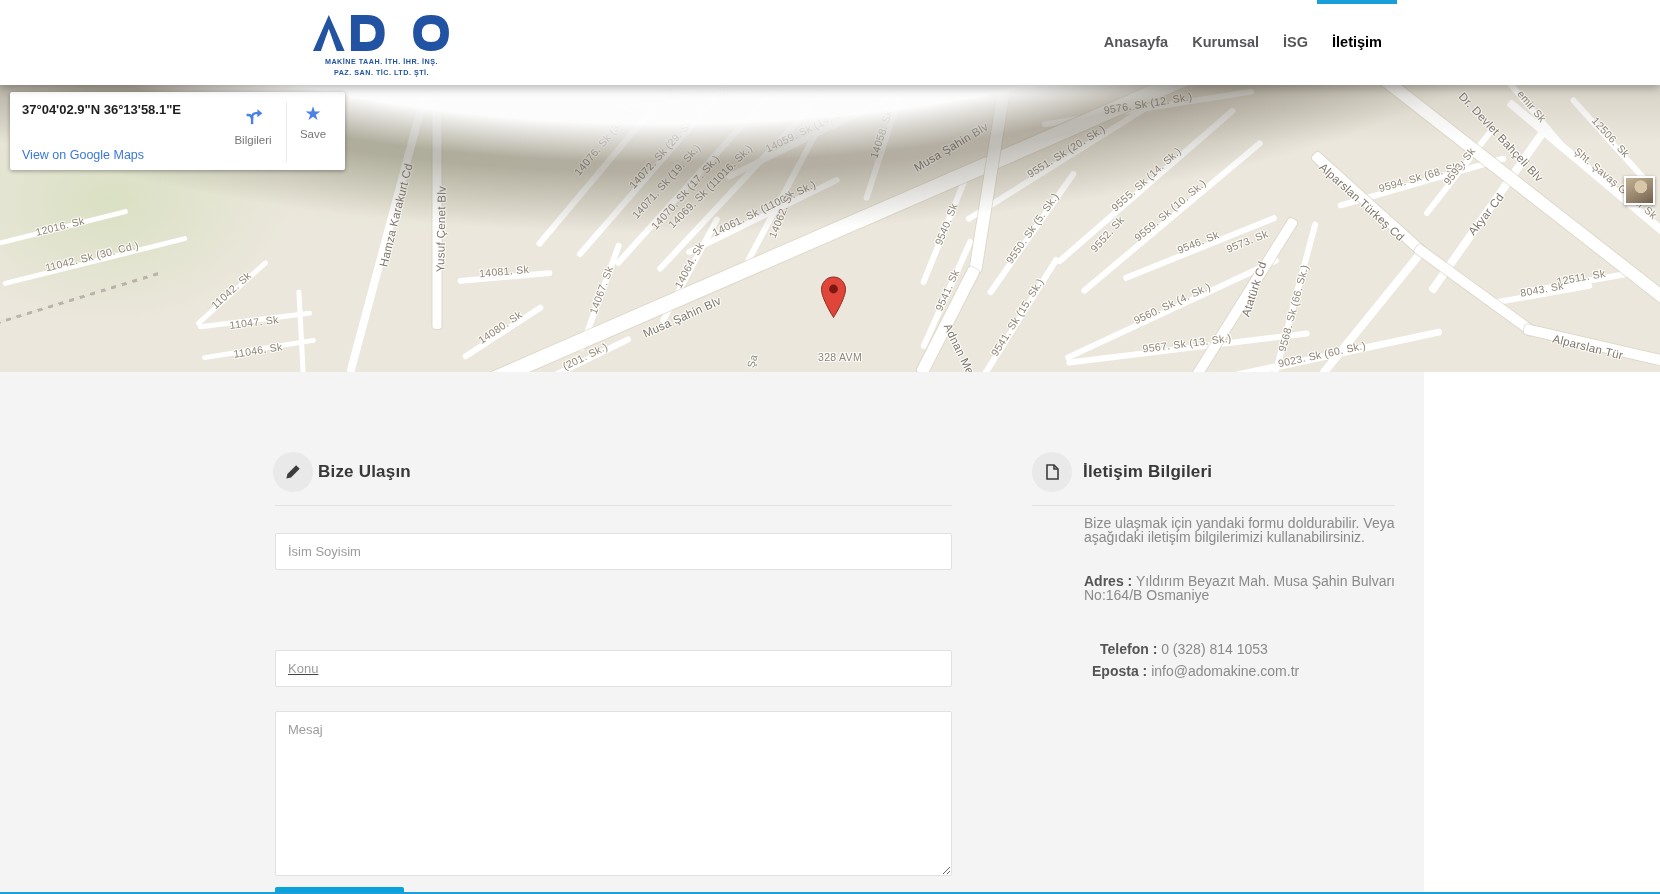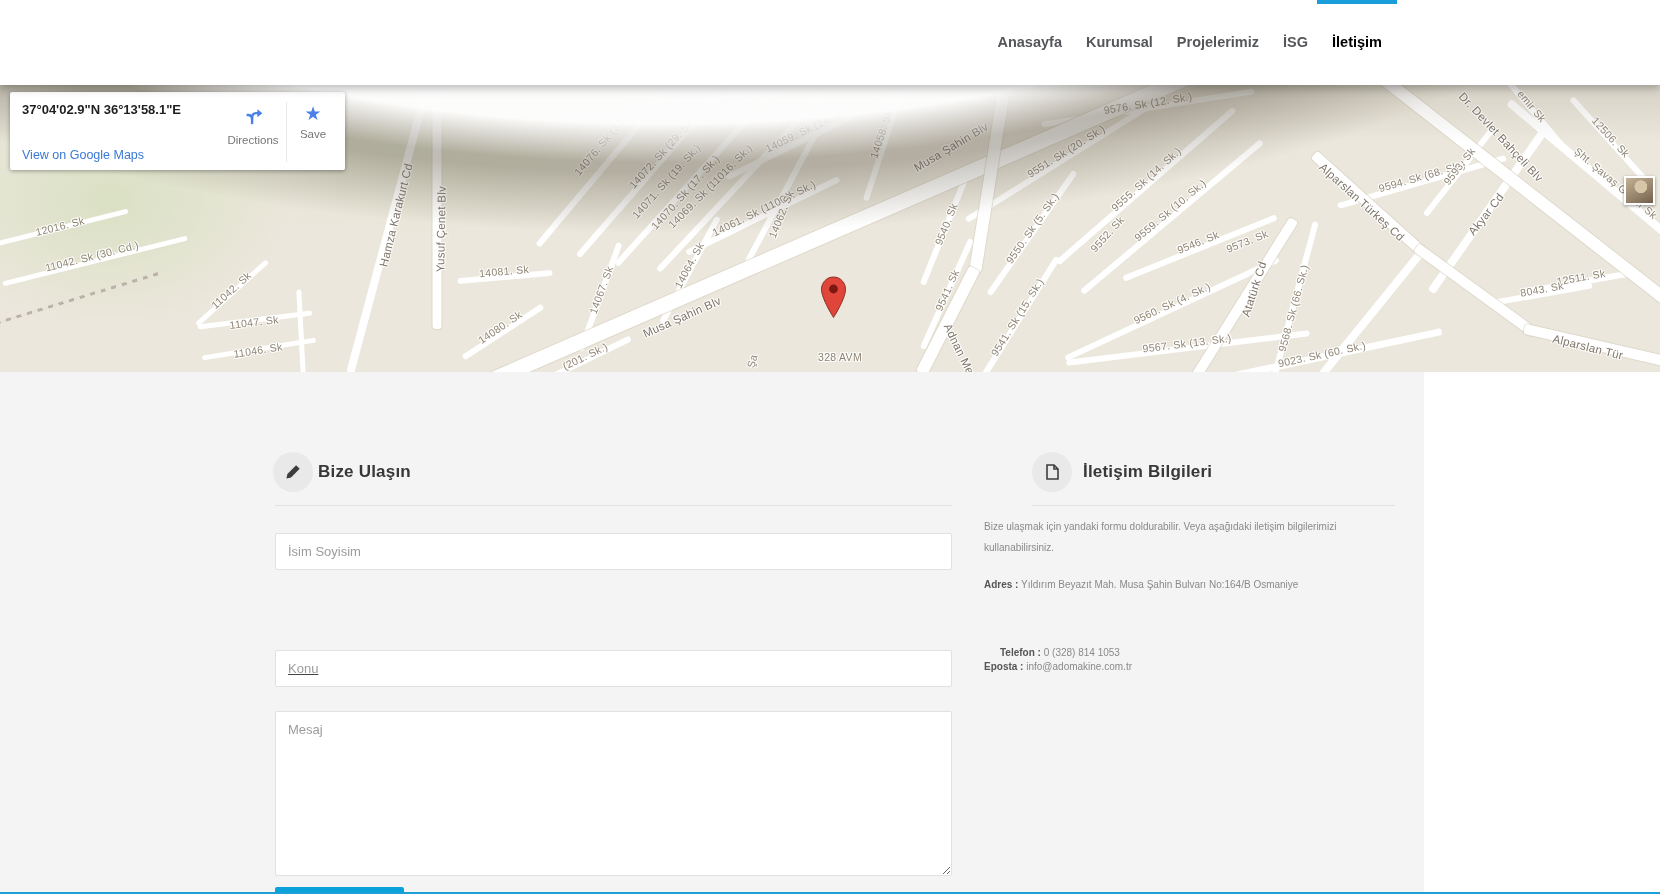--- a/index.html
+++ b/index.html
@@ -57,34 +57,43 @@
     display:flex;align-items:center;justify-content:center;}
   .sec-title{position:absolute;margin:0;font-size:17px;font-weight:bold;color:#383838;line-height:40px;letter-spacing:.2px;}
   .sec-line{position:absolute;height:0;border-top:1px solid #e2e2e2;}
   .fld{position:absolute;left:275px;width:677px;box-sizing:border-box;background:#fff;border:1px solid #e1e1e1;
     border-radius:2px;font-family:"Liberation Sans",sans-serif;font-size:13px;color:#444;padding:0 12px;outline:none;}
   .fld::placeholder{color:#9c9c9c;opacity:1;}
   input.fld{height:37px;}
   textarea.fld{padding-top:10px;height:165px;resize:both;}
   .submit-btn{position:absolute;left:275px;top:515px;width:129px;height:30px;background:#0aa2da;border:none;
     border-radius:2px;cursor:pointer;}
-  .info-col{position:absolute;left:984px;width:372px;font-size:10px;color:#8a8a8a;line-height:21px;}
+  .info-col{position:absolute;left:1084px;width:372px;font-size:14px;color:#8a8a8a;line-height:14px;}
   .info-col b{color:#555;}
   .footer-bar{position:absolute;left:0;top:892px;width:1660px;height:2px;background:#1d9fd8;}
 </style>
 </head>
 <body>
 
 <div id="page">
 
   <div class="header">
+    <div class="logo">
+      <svg width="137" height="36" viewBox="0 0 130 34">
+        <path fill="#2253a3" fill-rule="evenodd" d="M0 34 L15 0 L30 34 Z M15 13 L22.5 34 L7.5 34 Z
+             M36 0 h15 q17 0 17 17 q0 17 -17 17 h-15 Z M44.5 8.5 h6 q9 0 9 8.5 q0 8.5 -9 8.5 h-6 Z
+             M112 0 q17 0 17 17 q0 17 -17 17 q-17 0 -17 -17 q0 -17 17 -17 Z
+             M112 8.5 q-8.8 0 -8.8 8.5 q0 8.5 8.8 8.5 q8.8 0 8.8 -8.5 q0 -8.5 -8.8 -8.5 Z"></path>
+      </svg>
+      <div class="logo-sub">MAKİNE TAAH. İTH. İHR. İNŞ.</div>
+      <div class="logo-sub">PAZ. SAN. TİC. LTD. ŞTİ.</div>
+    </div>
     <div class="nav">
       <a>Anasayfa</a>
       <a>Kurumsal</a>
-      <a>Projelerimiz</a>
       <a>İSG</a>
       <a class="active">İletişim</a>
     </div>
   </div>
 
   <div class="map">
     <div class="tint tint1"></div>
     <div class="tint tint2"></div>
     <div id="map-roads">
         <div class="road a" style="left: 800px; top: 161px; width: 900px; height: 15px; transform: translate(-50%, -50%) rotate(-23.5deg);"></div>
@@ -214,21 +223,21 @@
         <span class="card-coords">37°04'02.9"N 36°13'58.1"E</span>
         <a class="card-link">View on Google Maps</a>
       </div>
       <div class="card-btn">
         <svg width="24" height="22" viewBox="0 0 24 24">
           <path d="M11 22 v-8" stroke="#4a80e8" stroke-width="2.6" fill="none"></path>
           <path d="M11 15 c0 -3.4 1.3 -5 4.4 -5 h3" stroke="#4a80e8" stroke-width="2.6" fill="none"></path>
           <path d="M11 17 c0 -3.4 -1.3 -5 -4.4 -5 h-1.6" stroke="#4a80e8" stroke-width="2.6" fill="none"></path>
           <path d="M16.8 5.6 l5.4 4.4 -5.4 4.4 z" fill="#4a80e8"></path>
         </svg>
-        <span class="lbl">Directions</span>
+        <span class="lbl">Bilgileri</span>
       </div>
       <div class="card-btn">
         <span class="star">★</span>
         <span class="lbl">Save</span>
       </div>
     </div>
   </div>
 
   <div class="content">
 
@@ -256,20 +265,20 @@
 
     <p class="info-col" style="top:144px;margin:0;">Bize ulaşmak için yandaki formu doldurabilir. Veya aşağıdaki iletişim bilgilerimizi kullanabilirsiniz.</p>
     <p class="info-col" style="top:202px;margin:0;">
       <b>Adres :</b>
       <span>Yıldırım Beyazıt Mah. Musa Şahin Bulvarı No:164/B Osmaniye</span>
     </p>
     <p class="info-col" style="top:254px;margin:16px;">
       <b>Telefon :</b>
       <span>0 (328) 814 1053</span>
     </p>
-    <p class="info-col" style="top:284px;margin:0;">
+    <p class="info-col" style="top:284px;margin:8px;">
       <b>Eposta :</b>
       <span>info@adomakine.com.tr</span>
     </p>
   </div>
 
   <div class="footer-bar"></div>
 </div>
 
 </body></html>

